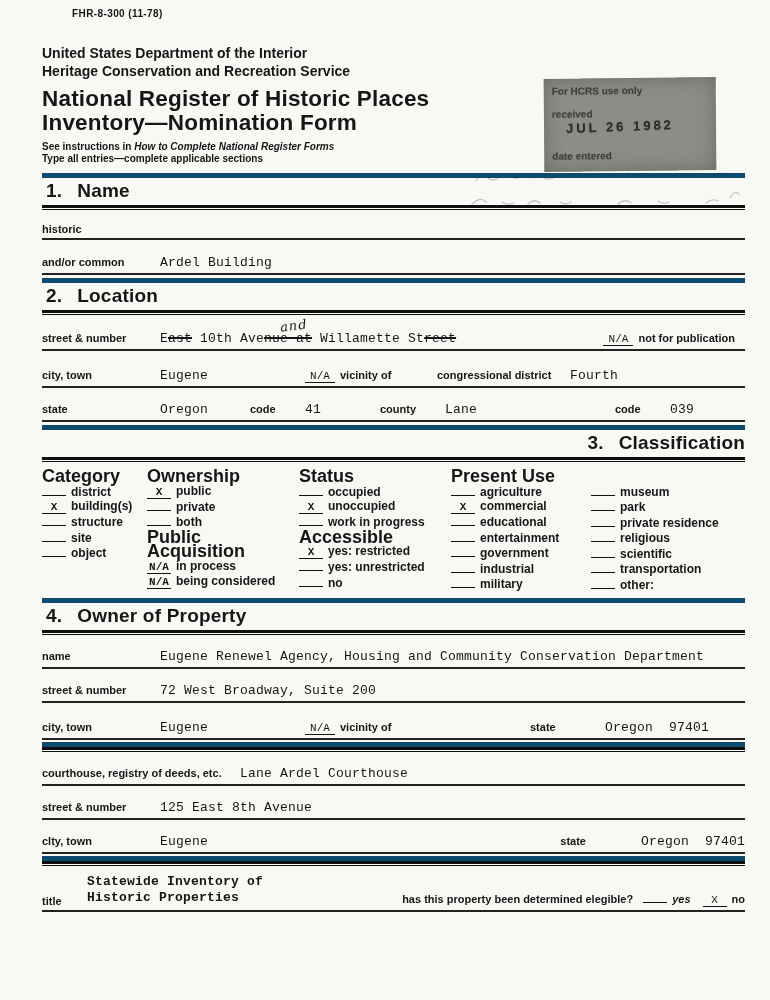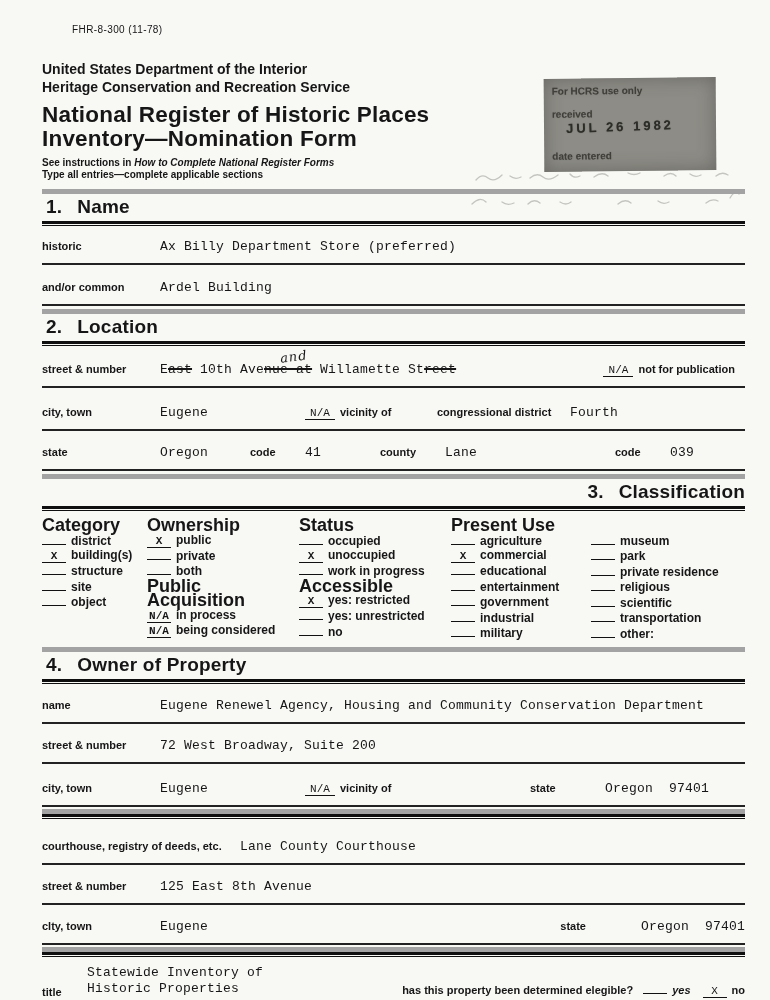--- a/index.html
+++ b/index.html
@@ -4,34 +4,34 @@
 <style>
   * { margin:0; padding:0; box-sizing:border-box; }
   html,body { background:#e8e8e6; }
   .page {
     position:relative; width:770px; height:1000px; margin:0 auto;
     background:#f8f8f5; color:#161616; overflow:hidden;
     font-family:"Liberation Sans", sans-serif;
   }
   .content { position:absolute; left:42px; right:25px; top:0; }
 
-  .form-number { margin-top:24px; font-size:10px; font-weight:normal; letter-spacing:.4px;padding-left:30px; }
+  .form-number { margin-top:8px; font-size:10px; font-weight:bold; letter-spacing:.4px;padding-left:30px; }
   .dept { margin-top:26px; font-size:14px; font-weight:bold; line-height:1.25; }
   .big-title { margin-top:7px; font-size:22.5px; font-weight:bold; line-height:1.06; letter-spacing:.2px; }
   .instr { margin-top:6px; font-size:10px; font-weight:bold; line-height:1.22; }
   .instr .it { font-style:italic; }
 
   
-  .sec-head { border-top:5px solid #a3a3a3; margin-top:8px; }
+  .sec-head { border-top:5px solid #0c4a6e; margin-top:8px; }
   .sec-title { font-size:19px; font-weight:bold; padding:2px 0 3px 4px; letter-spacing:.2px; }
   .sec-title .num { margin-right:15px; }
   .dbl-rule { border-top:3px solid #0f0f0f; border-bottom:1px solid #0f0f0f; height:5px; }
 
   
-  .frow { display:flex; align-items:baseline; border-bottom:2px solid #222; padding-bottom:9px; }
+  .frow { display:flex; align-items:baseline; border-bottom:2px solid #222; padding-bottom:3px; }
   .lbl { font-size:11px; font-weight:bold; flex:0 0 auto; }
   .lbl.w { width:118px; }
   .val { font-family:"Liberation Mono", monospace; font-size:13px; letter-spacing:.2px; white-space:pre; }
   .mark {
     display:inline-block; min-width:24px; text-align:center;
     border-bottom:1.3px solid #111; font-family:"Liberation Mono", monospace;
     font-size:11px; line-height:11px; height:12px; margin-right:5px; vertical-align:baseline;
   }
   .mark.wide { min-width:30px; }
   .strike { text-decoration:line-through; text-decoration-thickness:1.6px; }
@@ -105,21 +105,20 @@
       <div><span>See instructions in </span><span class="it">How to Complete National Register Forms</span></div>
       <div>Type all entries—complete applicable sections</div>
     </div>
 
     <div class="sec-head">
       <div class="sec-title"><span class="num">1.</span><span>Name</span></div>
       <div class="dbl-rule"></div>
     </div>
     <div class="frow" style="margin-top:13px;">
       <span class="lbl w">historic</span>
-      <span class="val">Ax Billy Department Store (preferred)</span>
     </div>
     <div class="frow" style="margin-top:15px;">
       <span class="lbl w">and/or common</span>
       <span class="val">Ardel Building</span>
     </div>
 
     <div class="sec-head" style="margin-top:3px;">
       <div class="sec-title"><span class="num">2.</span><span>Location</span></div>
       <div class="dbl-rule"></div>
     </div>
@@ -219,43 +218,43 @@
       <span class="lbl w">city, town</span>
       <span class="val" style="width:145px;">Eugene</span>
       <span style="width:225px;"><span class="mark wide">N/A</span><span class="lbl">vicinity of</span></span>
       <span class="lbl" style="width:75px;">state</span>
       <span class="val">Oregon  97401</span>
     </div>
 
     <div class="sec-head" style="margin-top:2px;">
       <div class="dbl-rule"></div>
     </div>
-    <div class="frow" style="margin-top:20px;">
+    <div class="frow" style="margin-top:14px;">
       <span class="lbl" style="width:198px;">courthouse, registry of deeds, etc.</span>
-      <span class="val">Lane County Courthouse</span>
+      <span class="val">Lane Ardel Courthouse</span>
     </div>
     <div class="frow" style="margin-top:14px;">
       <span class="lbl w">street &amp; number</span>
       <span class="val">125 East 8th Avenue</span>
     </div>
     <div class="frow" style="margin-top:14px;">
       <span class="lbl w">clty, town</span>
       <span class="val">Eugene</span>
       <span class="rgroup">
           <span class="lbl" style="margin-right:55px;">state</span>
           <span class="val">Oregon  97401</span>
         </span>
     </div>
 
     <div class="sec-head" style="margin-top:2px;">
       <div class="dbl-rule"></div>
     </div>
     <div class="sec6-title-row" style="margin-top:8px;">
       <span class="lbl" style="width:45px;">title</span>
-      <span class="val two-line" style="width:270px;"><span>Statewide Inventory of</span><br><span>Historic Properties</span></span>
+      <span class="val two-line" style="width:270px;font-weight:bold;"><span>Statewide Inventory of</span><br><span>Historic Properties</span></span>
       <span class="rgroup">
         <span class="lbl">has this property been determined elegible?</span>
         <span class="mark"></span>
           <span class="lbl" style="margin-right:12px;font-style:italic;">yes</span>
         <span class="mark">X</span>
           <span class="lbl" style="margin-right:0;">no</span>
       </span>
     </div>
 
   </div>

